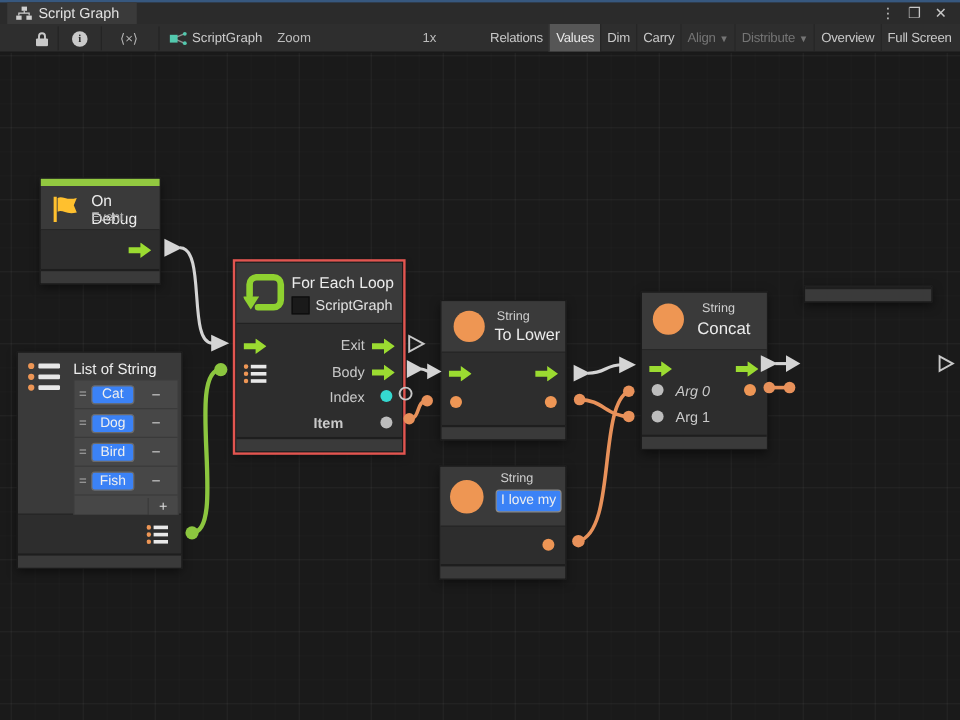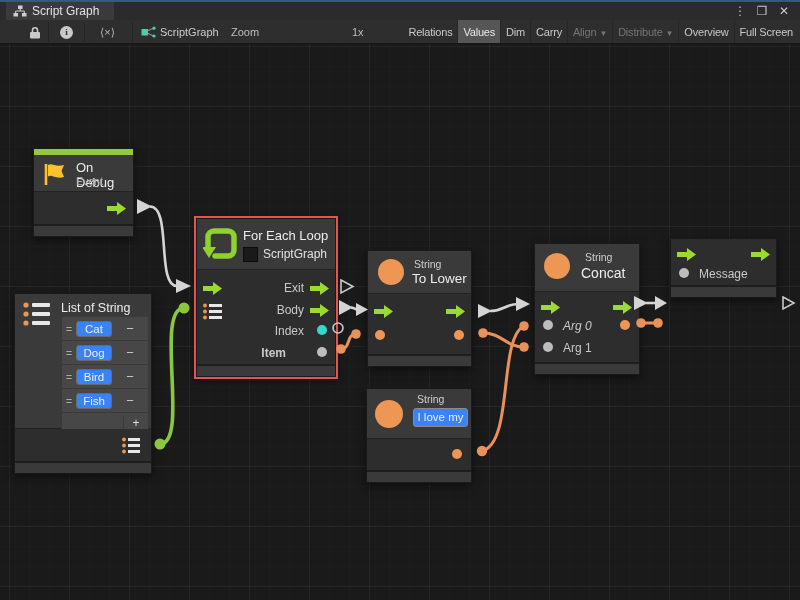--- a/index.html
+++ b/index.html
@@ -288,30 +288,20 @@
     <div class="dot white" style="left:8px;top:28px;"></div>
     <div class="abs plabel" style="left:28px;top:27px;font-style:italic;">Arg 0</div>
     <div class="dot orange" style="right:9px;top:28px;"></div>
     <div class="dot white" style="left:8px;top:50px;"></div>
     <div class="abs plabel" style="left:28px;top:49px;">Arg 1</div>
   </div>
   <div class="nfoot"></div>
 </div>
 
 <div class="node" style="left:670px;top:238px;width:107px;">
-  <div class="nbody" style="height:46px;">
-    <svg class="fa abs" style="left:6px;top:9px;" width="19" height="13" viewBox="0 0 19 13">
-        <path d="M0 4 H10 V0 L19 6.5 L10 13 V9 H0 Z"></path>
-      </svg>
-    <svg class="fa abs" style="right:6px;top:9px;" width="19" height="13" viewBox="0 0 19 13">
-        <path d="M0 4 H10 V0 L19 6.5 L10 13 V9 H0 Z"></path>
-      </svg>
-    <div class="dot white" style="left:8px;top:29px;"></div>
-    <div class="abs plabel" style="left:28px;top:28px;">Message</div>
-  </div>
   <div class="nfoot"></div>
 </div>
 
 <svg id="wires">
 
   <polygon points="137,199 152,206.5 137,214" fill="#D4D4D4"></polygon>
   <path d="M150,206.5 C172,206.5 156,286 177,286" stroke="#D4D4D4" stroke-width="2.6" fill="none"></path>
   <polygon points="176,279 191,286 176,293" fill="#D4D4D4"></polygon>
 
   <path d="M160,444 C190,444 154,308 184,308" stroke="#8CC63F" stroke-width="3.6" fill="none"></path>

